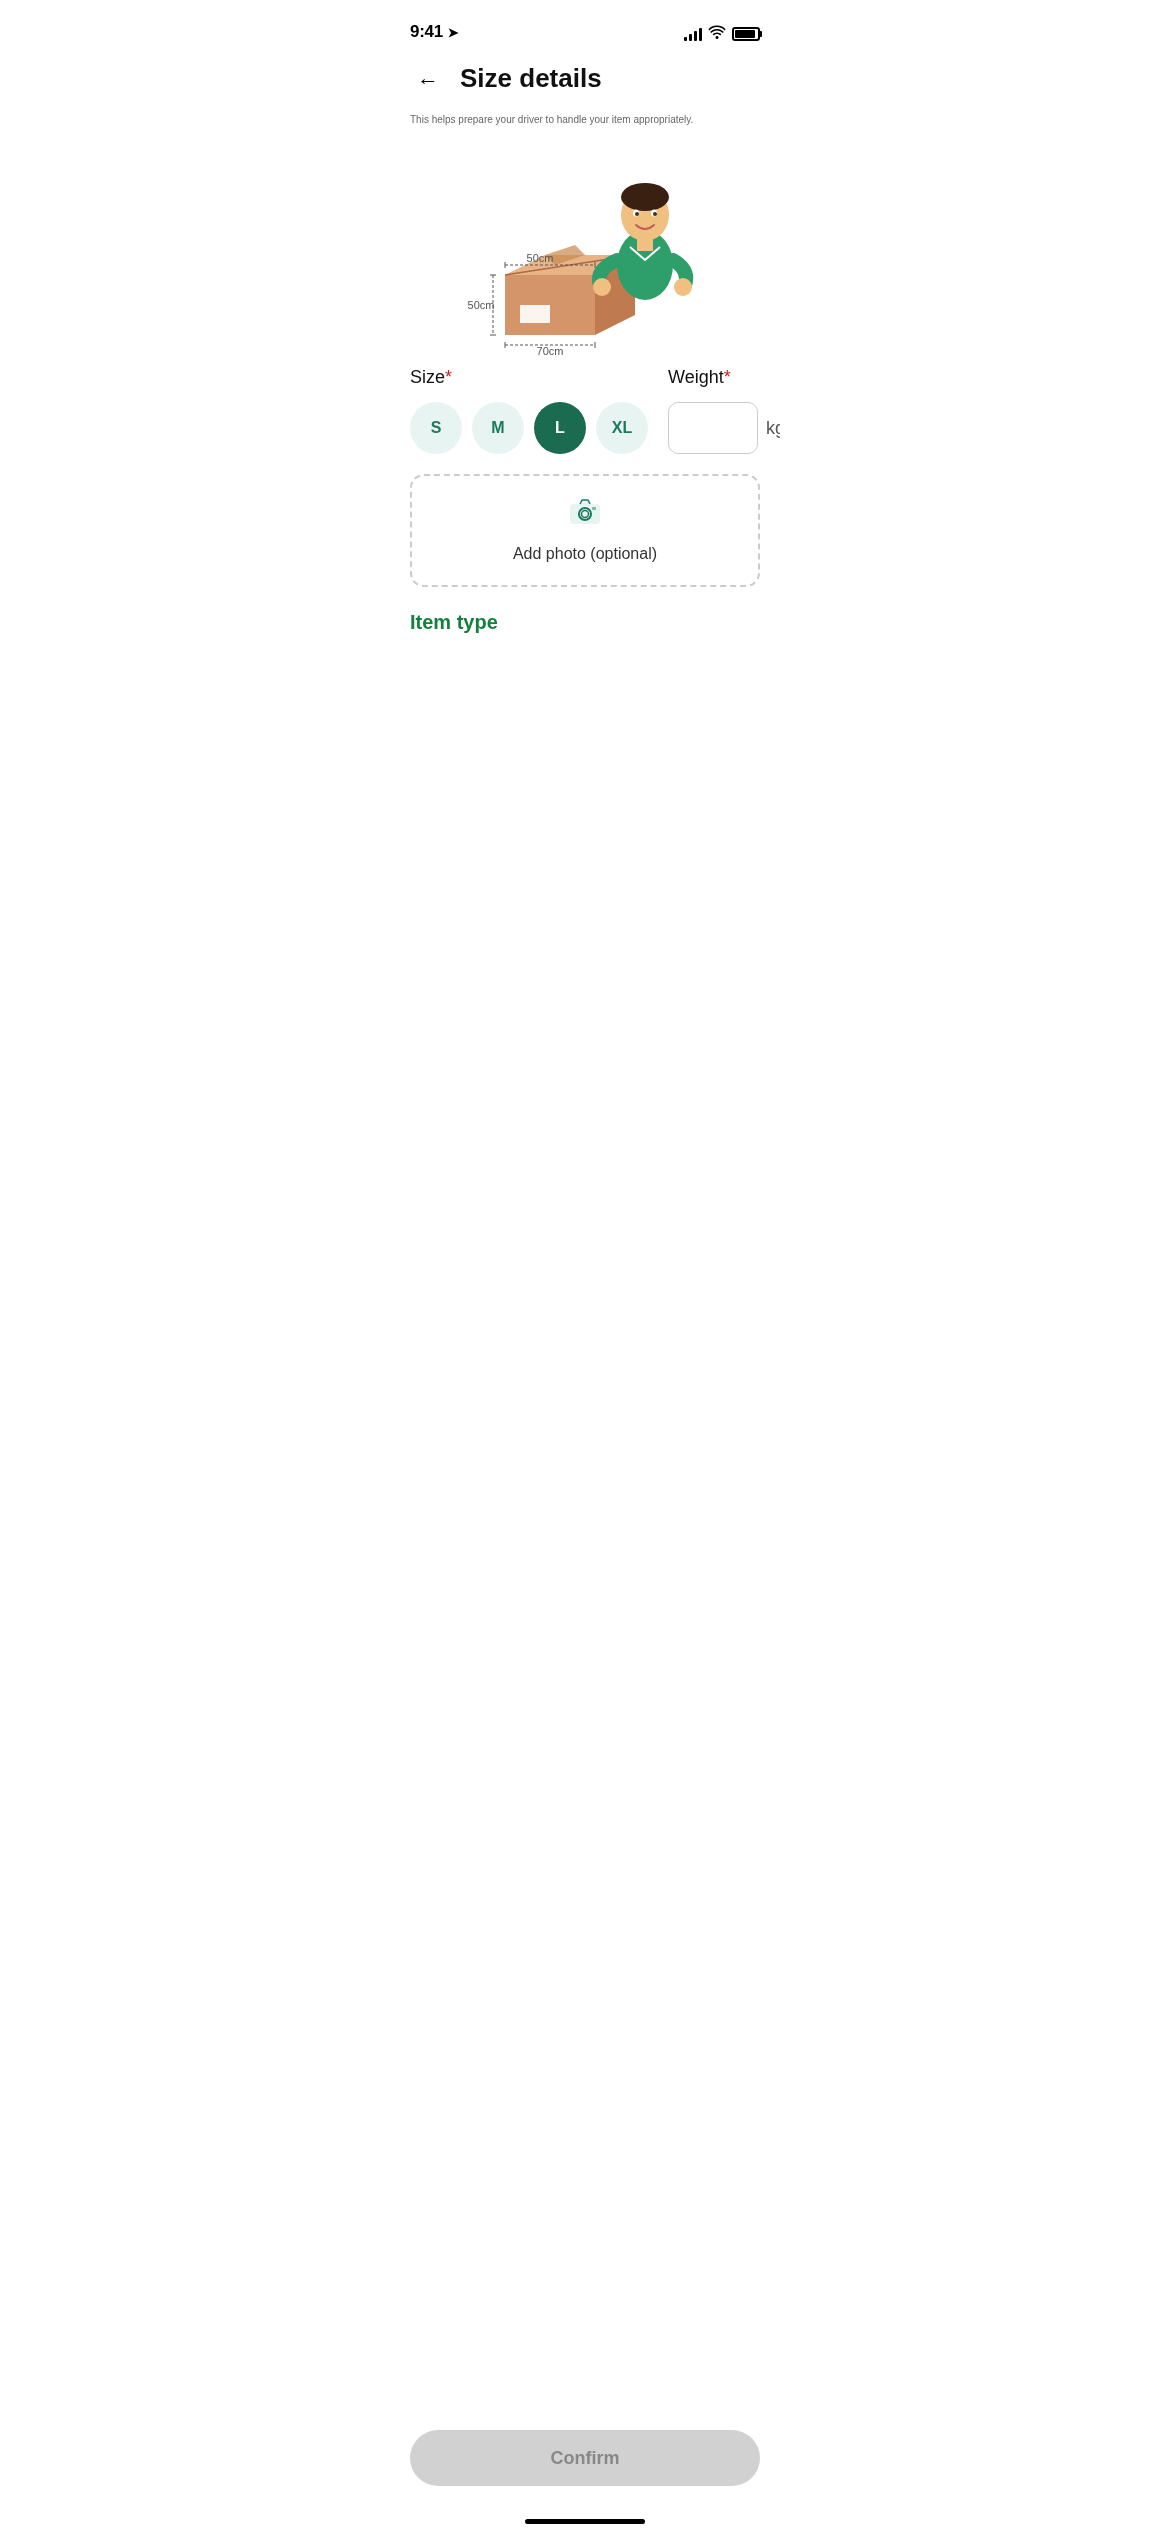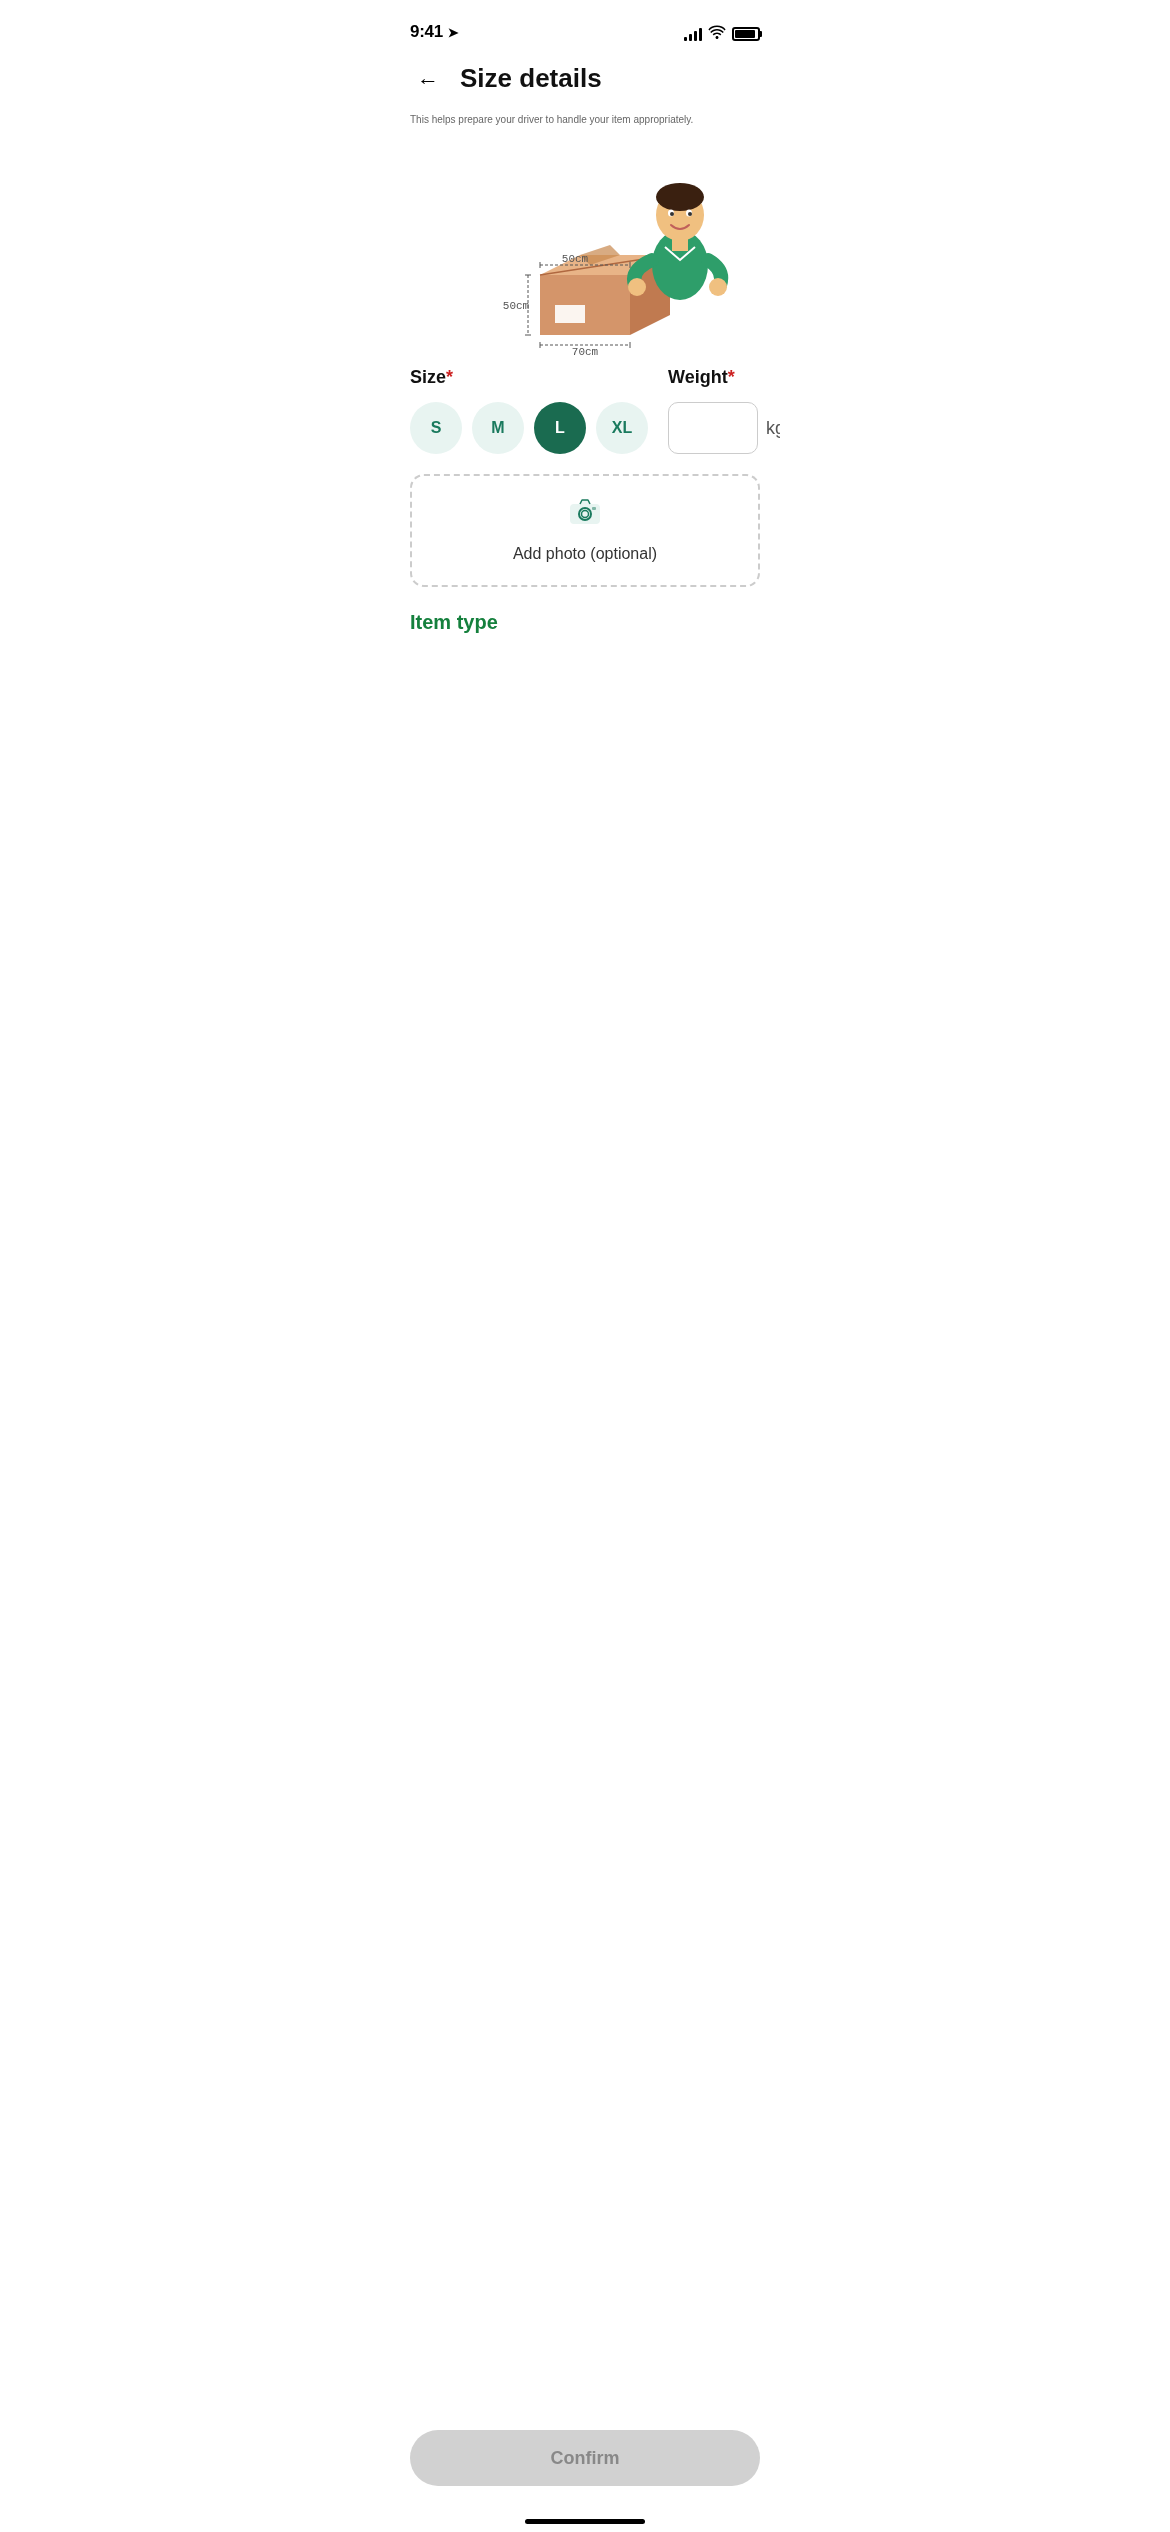--- a/index.html
+++ b/index.html
@@ -115,26 +115,25 @@
 
     .subtitle {
       padding: 0 20px 20px 20px;
       font-size: 10px;
       color: #666;
       line-height: 1.5;
     }
 
     .illustration-container {
       display: flex;
-      justify-content: flex-end;
+      justify-content: center;
       align-items: center;
       padding: 10px 20px 24px 20px;
       position: relative;
       height: 220px;
-      font-family: Liberation Mono, monospace;
     }
 
     .illustration-wrap {
       position: relative;
       width: 280px;
       height: 210px;
       display: flex;
       justify-content: center;
       align-items: flex-end;
     }
@@ -149,21 +148,21 @@
     .size-section {
       flex: 1;
     }
 
     .weight-section {
       flex: 1;
     }
 
     .field-label {
       font-size: 18px;
-      font-weight: 700;
+      font-weight: 400;
       color: #111;
       margin-bottom: 14px;
     }
 
     .required-star {
       color: #cc2222;
     }
 
     .size-options {
       display: flex;

